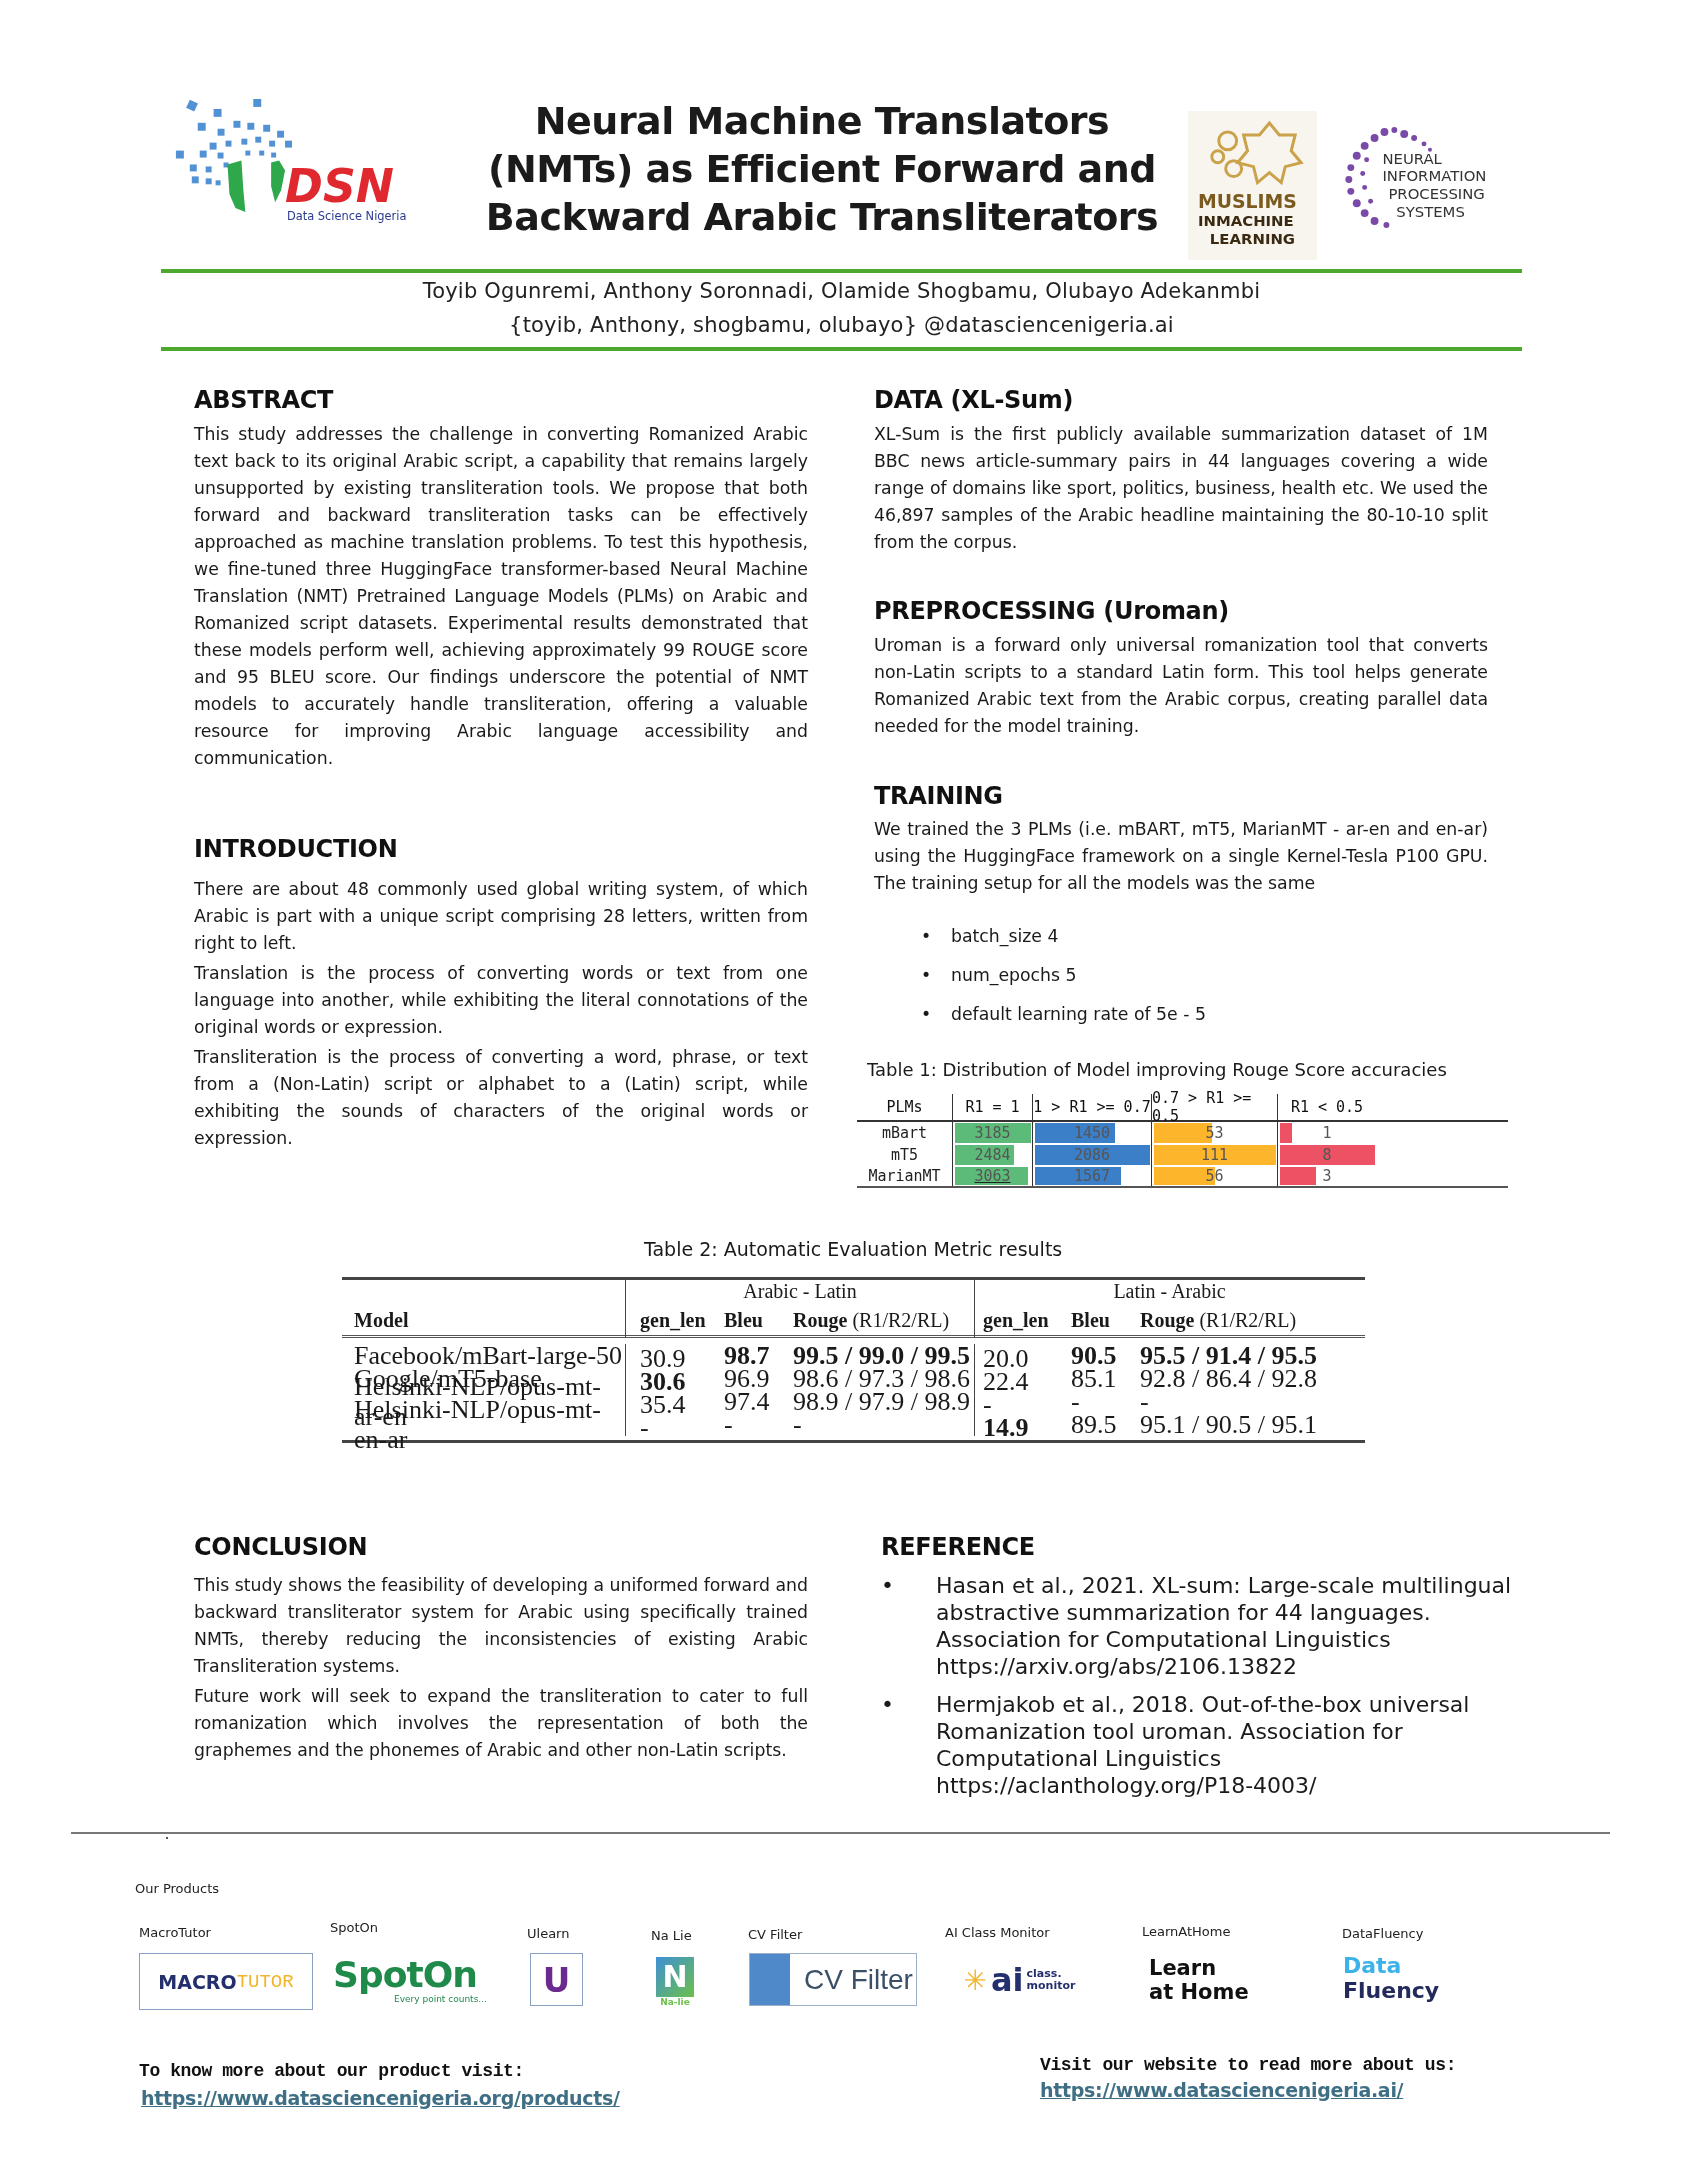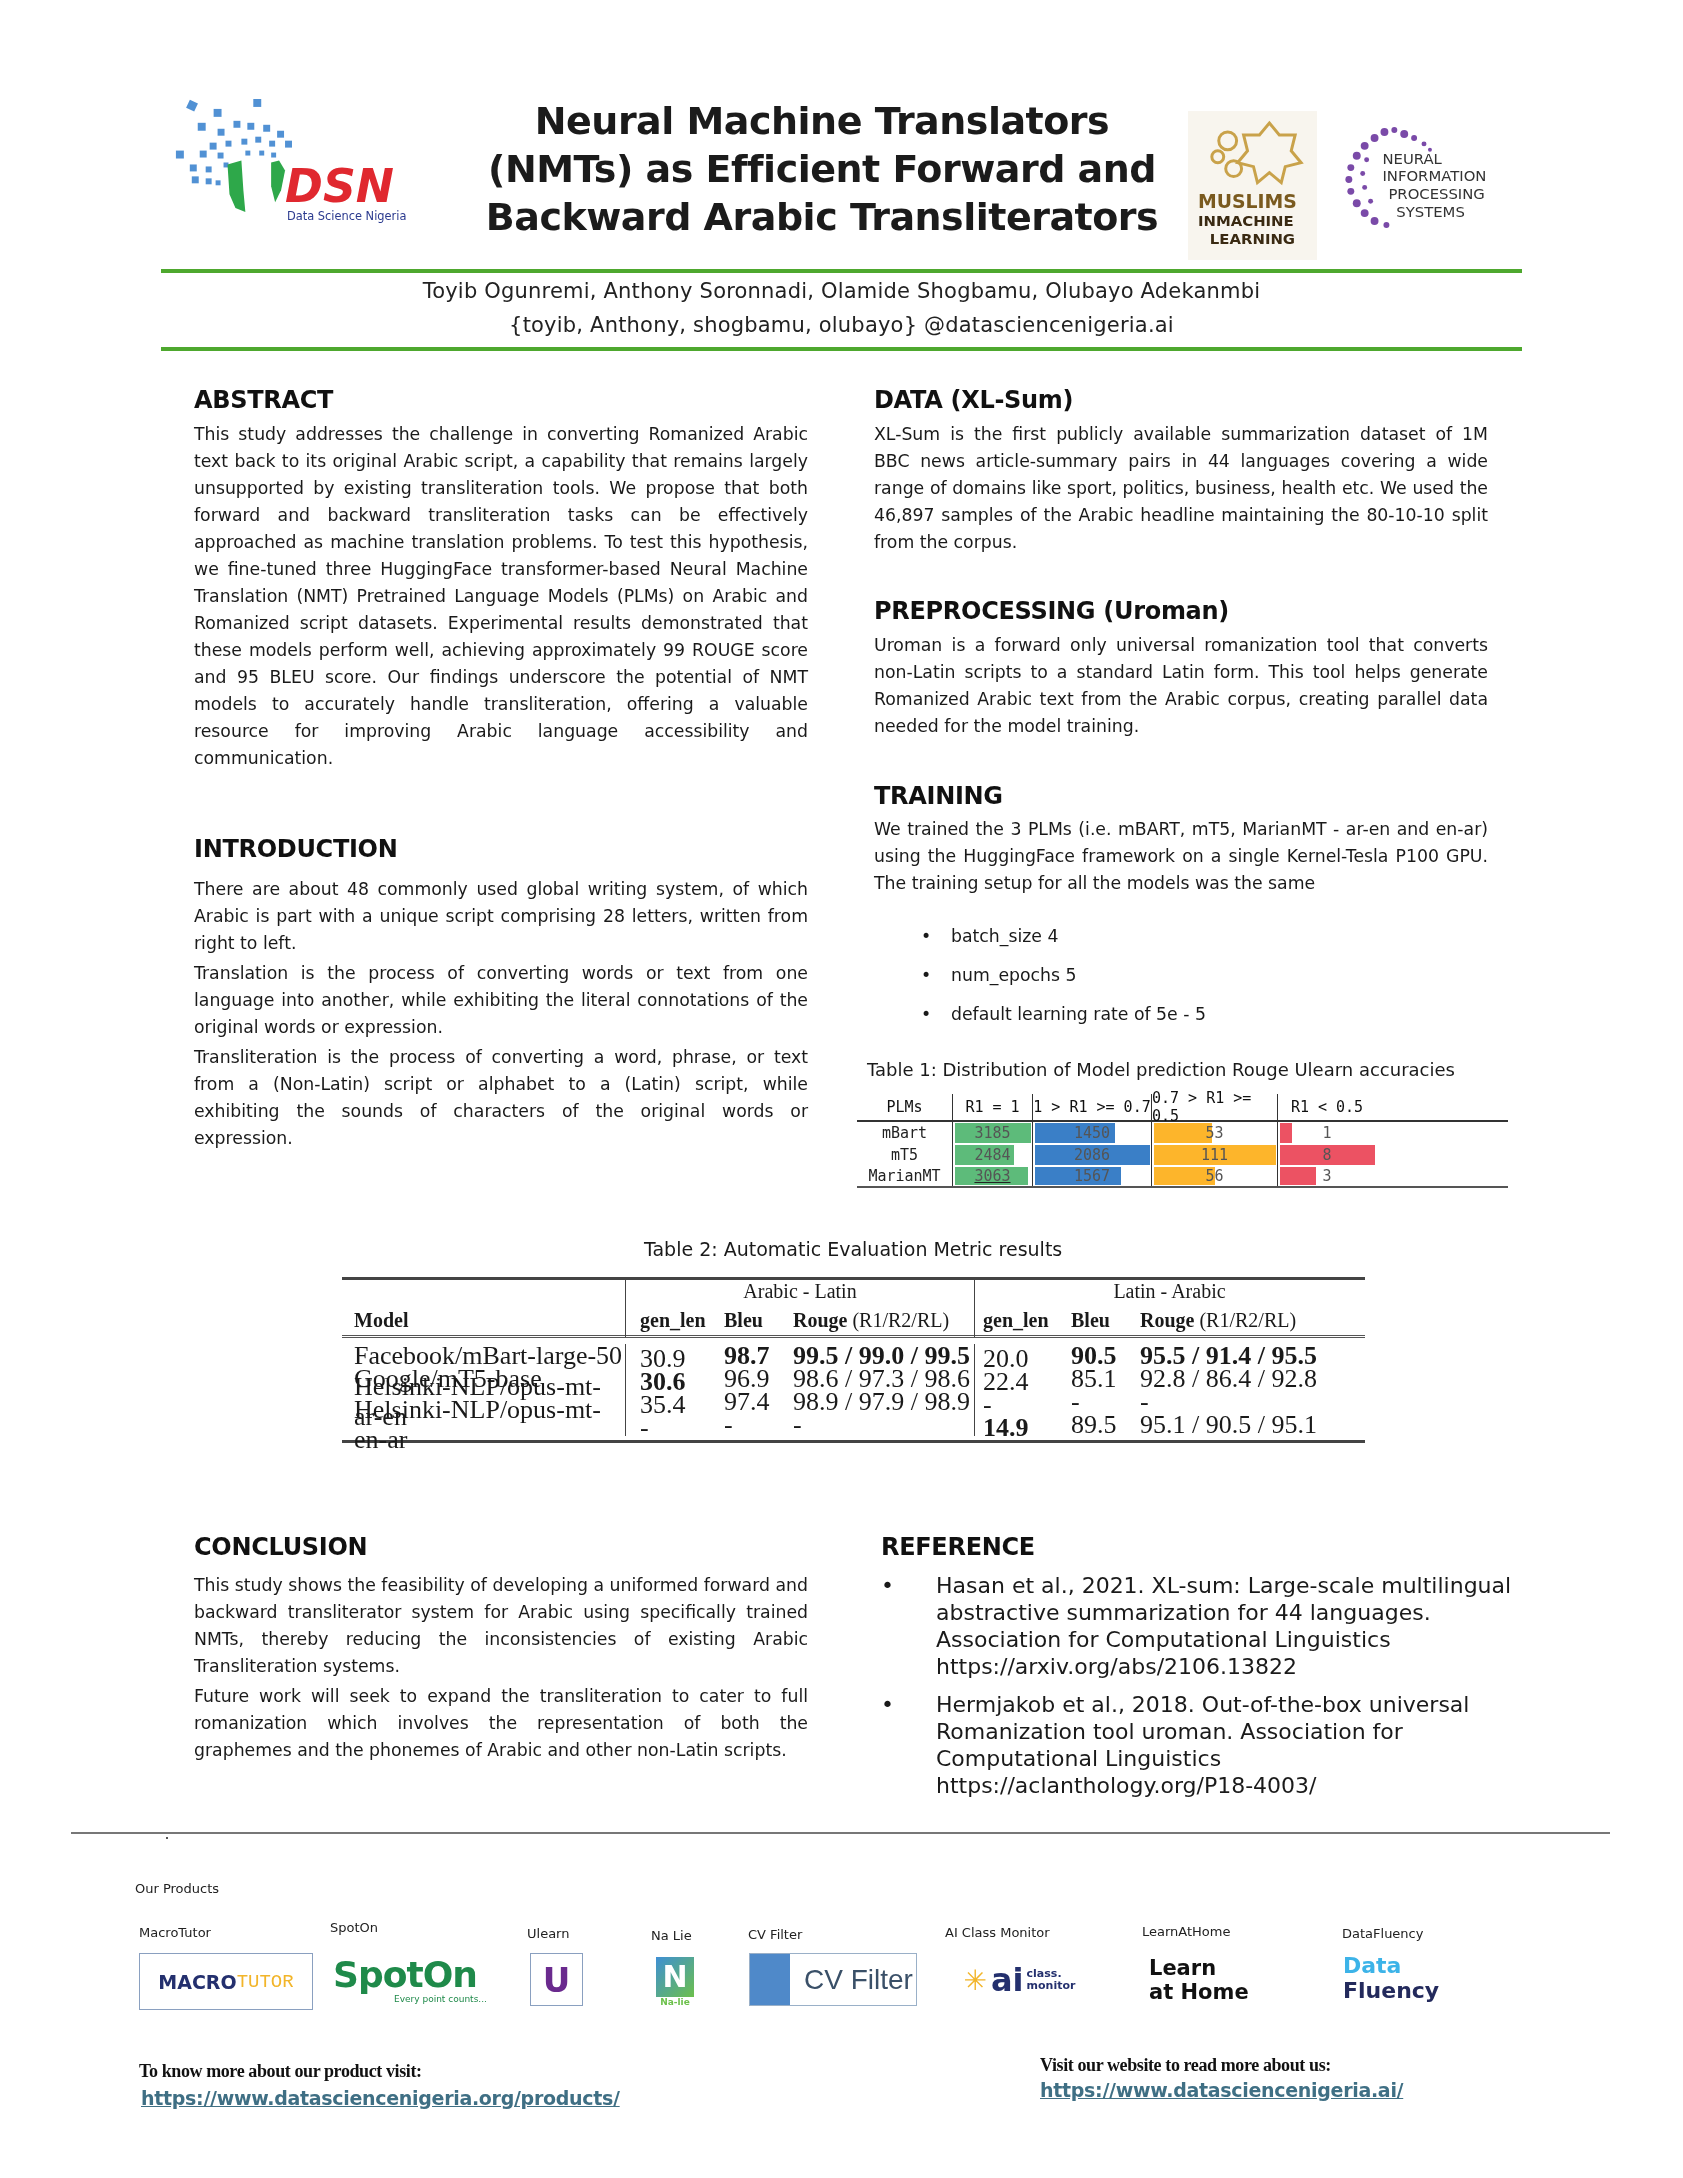--- a/index.html
+++ b/index.html
@@ -66,21 +66,21 @@
   .refs li { position: relative; padding-left: 55px; font-size: 22px; line-height: 27px; margin-bottom: 11px; }
   .refs li::before { content: "•"; position: absolute; left: 0; }
 
   
   .footer-rule { left: 71px; top: 1832px; width: 1539px; height: 2px; background: #777; }
   .tiny-dot { left: 166px; top: 1837px; width: 2px; height: 2px; background: #555; }
   .our-products { left: 135px; top: 1881px; font-size: 13px; color: #222; }
   .prod-label { font-size: 13px; color: #222; }
   .prod-logo { border: 1px solid transparent; display: flex; align-items: center; justify-content: center; overflow: hidden; }
 
-  .footer-h { font-family: Liberation Serif, serif; font-weight: bold; font-size: 18px; color: #111; letter-spacing: -0.4px; }
+  .footer-h { font-family: Liberation Mono, monospace; font-weight: bold; font-size: 18px; color: #111; letter-spacing: -0.4px; }
   .footer-link { font-family: "DejaVu Sans", sans-serif; font-weight: bold; font-size: 19px; color: #3f6f84; text-decoration: underline; letter-spacing: -0.3px; }
 </style>
 </head>
 <body>
 
 <div class="abs dsn-logo">
   <svg width="248" height="139" viewBox="0 0 250 140">
     <g fill="#3f86d0" opacity="0.9">
       <rect x="22" y="10" width="9" height="9" transform="rotate(25 26 14)"></rect>
       <rect x="48" y="18" width="8" height="8"></rect>
@@ -193,21 +193,21 @@
 <p class="abs para" style="left:874px; top:632px; width:614px;">Uroman is a forward only universal romanization tool that converts non-Latin scripts to a standard Latin form. This tool helps generate Romanized Arabic text from the Arabic corpus, creating parallel data needed for the model training.</p>
 
 <div class="abs sec-h" style="left:874px; top:782px;">TRAINING</div>
 <p class="abs para" style="left:874px; top:816px; width:614px;">We trained the 3 PLMs (i.e. mBART, mT5, MarianMT - ar-en and en-ar) using the HuggingFace framework on a single Kernel-Tesla P100 GPU. The training setup for all the models was the same</p>
 <ul class="abs bullets" style="left:921px; top:917px;">
   <li>batch_size 4</li>
   <li>num_epochs 5</li>
   <li>default learning rate of 5e - 5</li>
 </ul>
 
-<div class="abs caption" style="left:867px; top:1059px;">Table 1: Distribution of Model prediction Rouge Ulearn accuracies</div>
+<div class="abs caption" style="left:867px; top:1059px;">Table 1: Distribution of Model improving Rouge Score accuracies</div>
 <div class="abs t1-wrap" id="t1">
   <div class="t1-head">
     <div class="t1-cell first c0">PLMs</div>
     <div class="t1-cell c1">R1 = 1</div>
     <div class="t1-cell c2">1 &gt; R1 &gt;= 0.7</div>
     <div class="t1-cell c3">0.7 &gt; R1 &gt;= 0.5</div>
     <div class="t1-cell c4" style="width:99px;">R1 &lt; 0.5</div>
   </div>
   <div id="t1-body">
       <div class="t1-row">

